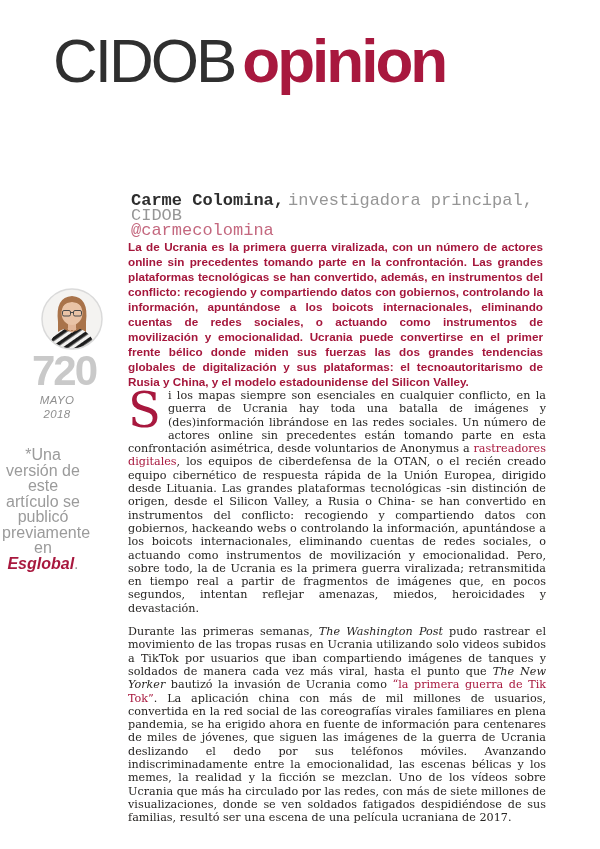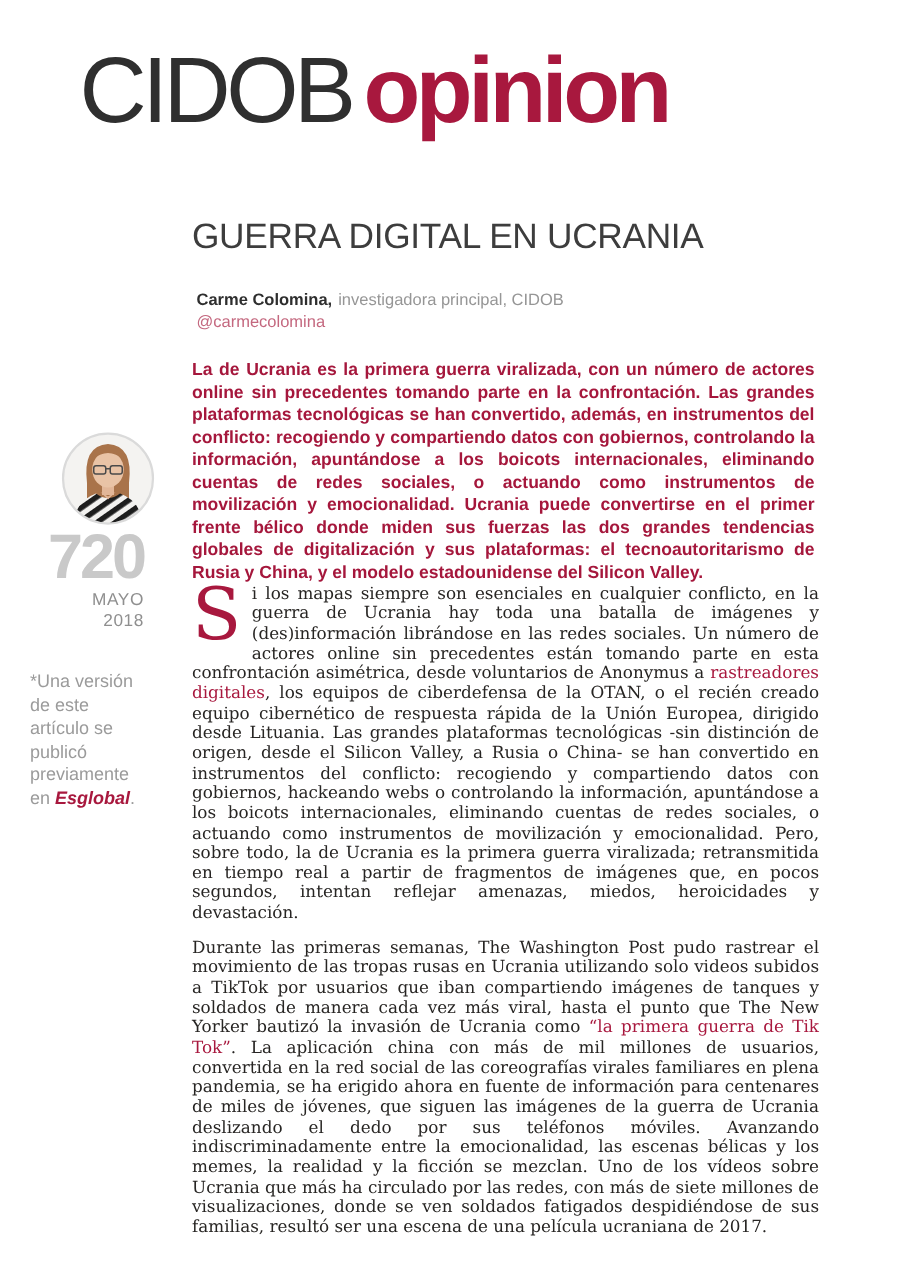--- a/index.html
+++ b/index.html
@@ -30,66 +30,66 @@
     position:absolute;left:569px;top:38px;
     writing-mode:vertical-rl;
     font-size:6.5px;letter-spacing:0.6px;color:#8f8f8f;
   }
   
   .title{
     position:absolute;left:128px;top:144px;
     font-size:23.5px;color:var(--title-gray);
     letter-spacing:-0.2px;font-weight:normal;
   }
-  .author{position:absolute;left:131px;top:193px;font-size:11px;line-height:15px;}
+  .author{position:absolute;left:131px;top:193px;font-size:17px;line-height:15px;font-family:Liberation Mono, monospace;}
   .author-name{font-weight:bold;color:#2E2E2E;}
   .author-role{color:#969696;margin-left:4px;}
   .author-handle{display:block;color:#C4687F;}
   
   .lede{
     position:absolute;left:128px;top:239px;width:415px;
     font-size:11.7px;line-height:15px;
     font-weight:bold;
     color:var(--lede);text-align:justify;
   }
   
   .avatar{position:absolute;left:41px;top:288px;width:62px;height:62px;}
   .issue-number{
     position:absolute;left:18px;top:352px;width:78px;
     text-align:right;font-size:42px;line-height:38px;
     font-weight:bold;letter-spacing:-2px;color:var(--issue-gray);
   }
   .issue-date{
     position:absolute;left:18px;top:393px;width:78px;
-    text-align:right;font-size:11.5px;line-height:14px;
-    color:var(--muted);letter-spacing:0.4px;
+    text-align:center;font-size:11.5px;line-height:14px;
+    color:var(--muted);letter-spacing:0.4px;font-style:italic;
   }
   .side-note{
-    position:absolute;left:20px;top:447px;width:82px;
-    text-align:left;font-size:12px;line-height:15.5px;
+    position:absolute;left:2px;top:447px;width:82px;
+    text-align:center;font-size:16px;line-height:15.5px;
     color:#9B9B9B;
   }
   
   .body-col{
     position:absolute;left:128px;top:389px;width:418px;
     font-family:"DejaVu Serif", serif;
     font-size:11.2px;line-height:13.3px;
     color:var(--body-ink);text-align:justify;
   }
   .body-col p + p{margin-top:10px;}
   .dropcap{
     float:left;
     font-family:"DejaVu Serif", serif;
     font-size:48px;line-height:38px;
     color:var(--accent);
     padding:2px 7px 0 0;
   }
   
   .seg-link{color:var(--accent);}
-  .seg-italic{margin-top:26px;}
+  .seg-italic{font-style:italic;margin-top:26px;}
   .seg-red-bold-italic{color:var(--accent);font-weight:bold;font-style:italic;}
   .seg-footer-gray{color:#9B9B9B;}
   .seg-footer-bold{color:#3B3B3B;font-weight:bold;}
   .seg-footer-red{color:var(--accent);font-weight:bold;}
   
   .footer-cite{
     position:absolute;left:128px;top:815px;width:418px;
     text-align:left;font-size:7.5px;letter-spacing:0.3px;
     color:#9B9B9B;
     margin-top:47px;
@@ -102,21 +102,20 @@
 </head>
 <body>
 
 <div class="page">
 
   <div class="logo">
     <span class="logo-cidob">CIDOB</span><span class="logo-opinion">opinion</span>
   </div>
   <div class="issn">E-ISSN 2014-0843</div>
 
-  <h1 class="title">GUERRA DIGITAL EN UCRANIA</h1>
   <div class="author">
     <span class="author-name">Carme Colomina,</span><span class="author-role">investigadora principal, CIDOB</span>
     <span class="author-handle">@carmecolomina</span>
   </div>
 
   <div class="lede">La de Ucrania es la primera guerra viralizada, con un número de actores online sin precedentes tomando parte en la confrontación. Las grandes plataformas tecnológicas se han convertido, además, en instrumentos del conflicto: recogiendo y compartiendo datos con gobiernos, controlando la información, apuntándose a los boicots internacionales, eliminando cuentas de redes sociales, o actuando como instrumentos de movilización y emocionalidad. Ucrania puede convertirse en el primer frente bélico donde miden sus fuerzas las dos grandes tendencias globales de digitalización y sus plataformas: el tecnoautoritarismo de Rusia y China, y el modelo estadounidense del Silicon Valley.</div>
 
   <div class="avatar">
     <svg width="62" height="62" viewBox="0 0 62 62">
       <defs>

